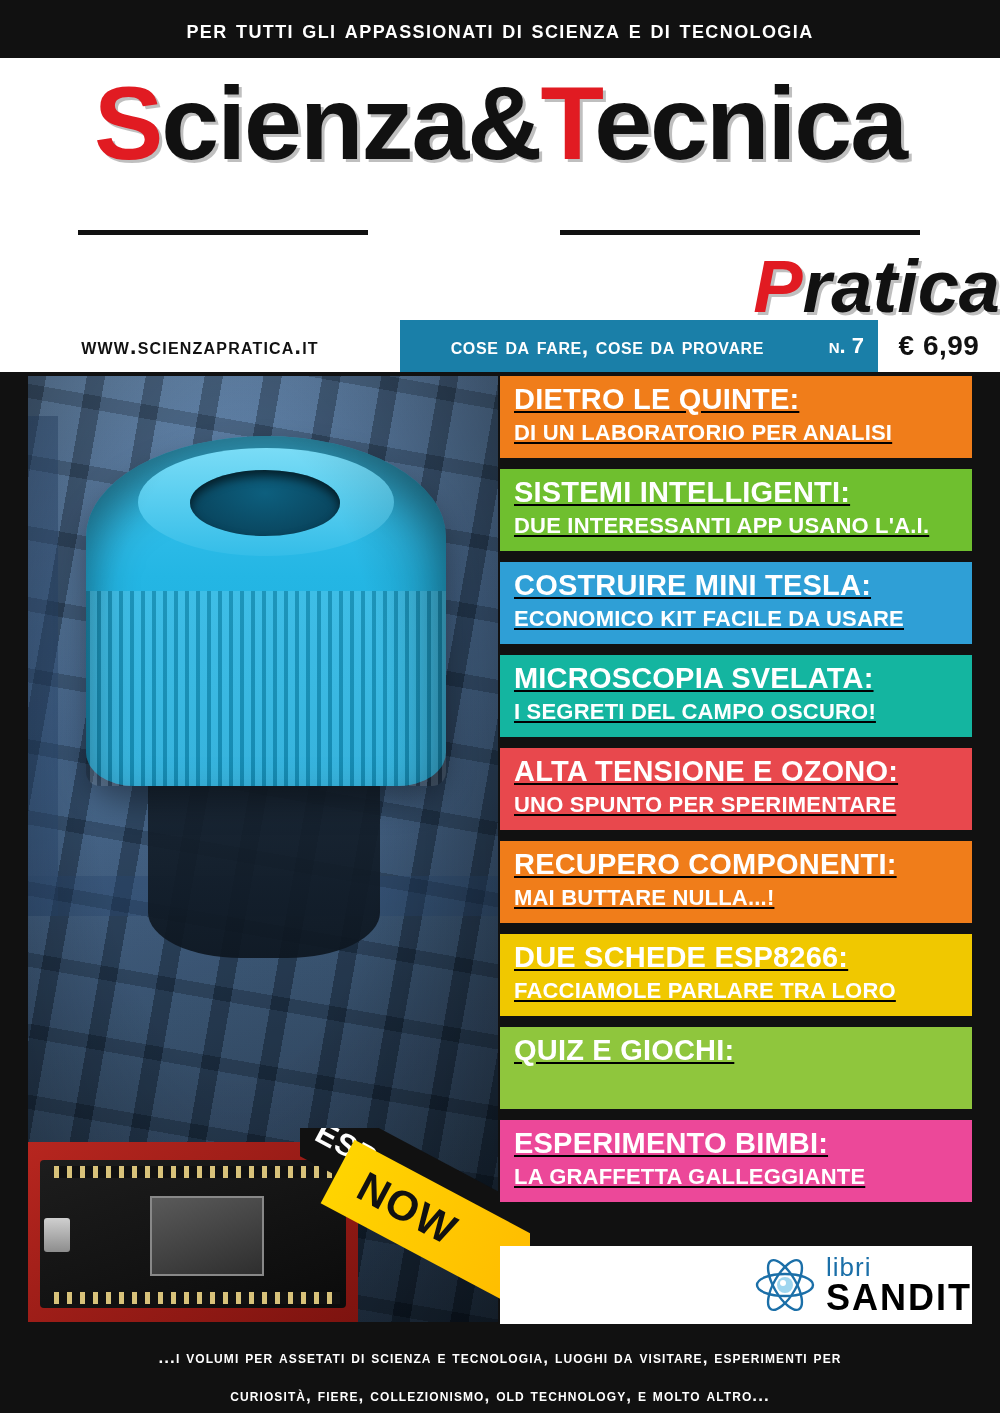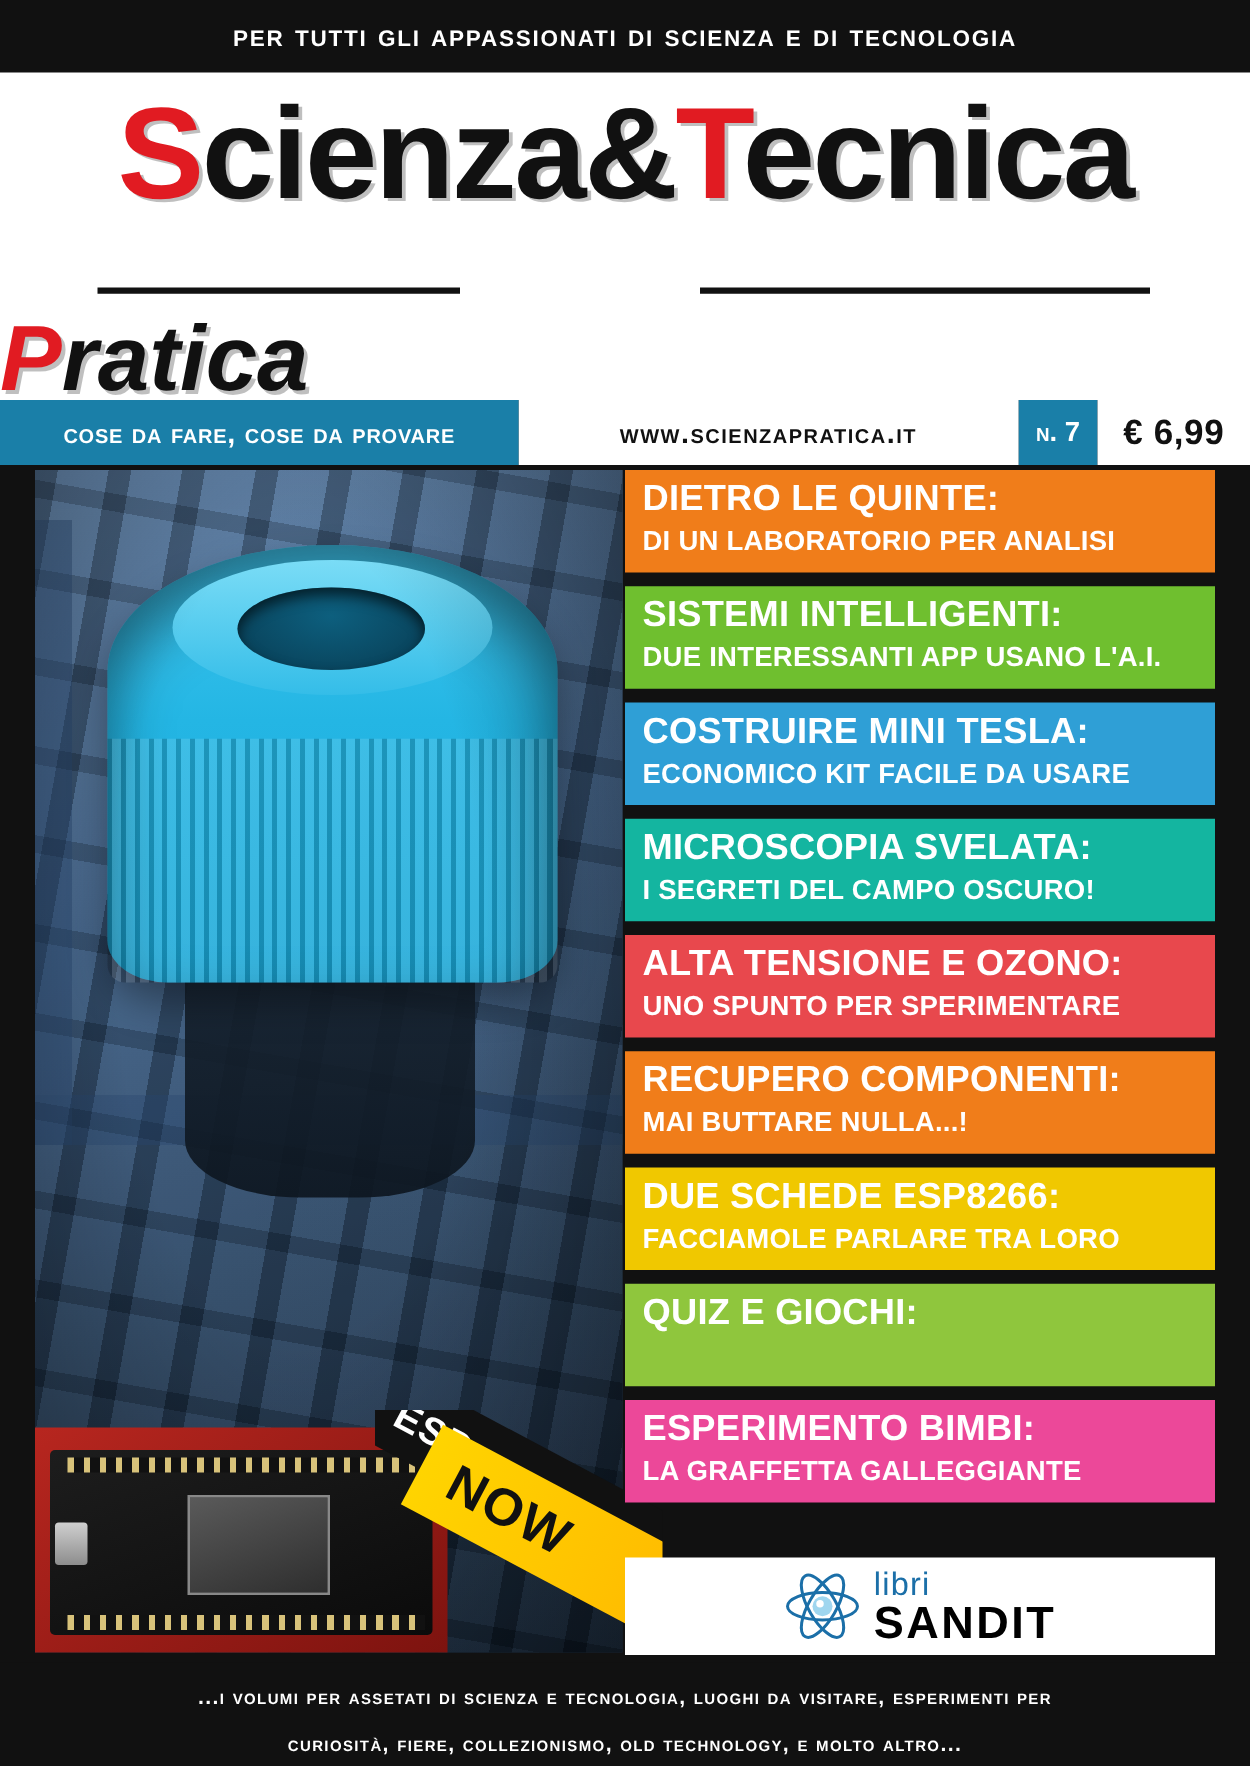--- a/index.html
+++ b/index.html
@@ -42,21 +42,21 @@
     text-shadow:3px 3px 0 rgba(0,0,0,0.25);
     white-space:nowrap;
   }
   .title-main .red{color:#e11b22;}
   .rule{
     position:absolute;height:5px;background:#111;
   }
   .rule.left{left:78px;top:172px;width:290px;}
   .rule.right{left:560px;top:172px;width:360px;}
   .title-sub{
-    position:absolute;left:0;top:186px;width:1000px;text-align:left;
+    position:absolute;left:0;top:186px;width:1000px;text-align:right;
     font-size:74px;font-style:italic;font-weight:bold;
     color:#111;
     text-shadow:3px 3px 0 rgba(0,0,0,0.25);
     white-space:nowrap;
   }
   .title-sub .red{color:#e11b22;}
 
   
   .infobar{
     position:absolute;left:0;top:320px;width:1000px;height:52px;
@@ -194,35 +194,36 @@
   
   .headlines{
     position:absolute;left:500px;top:376px;width:472px;
   }
   .hl{
     width:472px;height:82px;box-sizing:border-box;
     padding:9px 0 0 14px;
     margin-bottom:11px;
     position:relative;
     overflow:hidden;
+    text-decoration:underline;
   }
   .hl .k{
     display:block;font-size:29px;font-weight:bold;line-height:1.02;
     letter-spacing:.2px;white-space:nowrap;
   }
   .hl .s{
     display:block;font-size:22px;font-weight:bold;line-height:1.05;
     margin-top:6px;letter-spacing:.2px;white-space:nowrap;
   }
 
   
   .logo-box{
     position:absolute;left:500px;top:1246px;width:472px;height:78px;
     background:#ffffff;
-    display:flex;align-items:center;justify-content:center;
+    display:flex;align-items:center;justify-content:flex-end;
   }
   .logo-atom{
     width:62px;height:62px;margin-right:10px;position:relative;
   }
   .logo-text{
     display:flex;flex-direction:column;line-height:1;
   }
   .logo-text .l1{font-size:26px;color:#1b6fa8;letter-spacing:1px;}
   .logo-text .l2{font-size:36px;color:#000000;font-weight:bold;letter-spacing:2px;}
 
@@ -249,22 +250,22 @@
   </div>
 
   <div class="masthead">
     <div class="title-main"><span class="red">S</span><span>cienza&amp;</span><span class="red">T</span><span>ecnica</span></div>
     <div class="rule left"></div>
     <div class="rule right"></div>
     <div class="title-sub"><span class="red">P</span><span>ratica</span></div>
   </div>
 
   <div class="infobar">
+    <div class="seg seg-site">www.scienzapratica.it</div>
     <div class="seg seg-tag">Cose da Fare, Cose da Provare</div>
-    <div class="seg seg-site">www.scienzapratica.it</div>
     <div class="seg seg-issue">n. 7</div>
     <div class="seg seg-price">€ 6,99</div>
   </div>
 
   <div class="photo">
     <div class="grate"></div>
     <div class="grate2"></div>
     <div class="tube"></div>
     <div class="cap">
       <div class="cap-ribs"></div>

